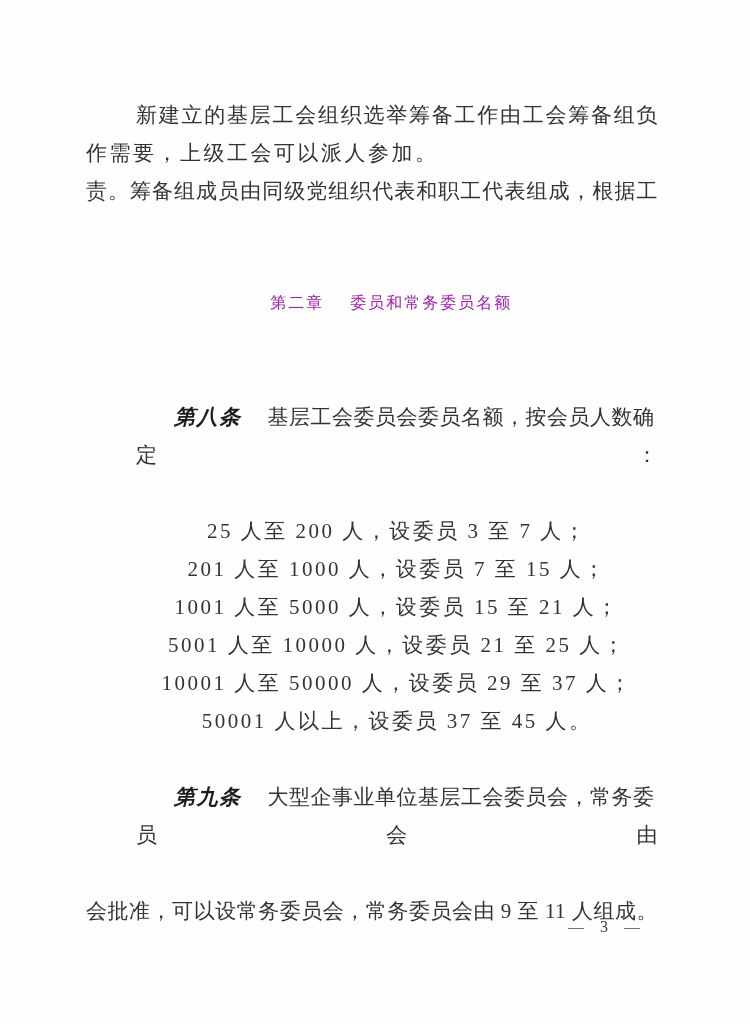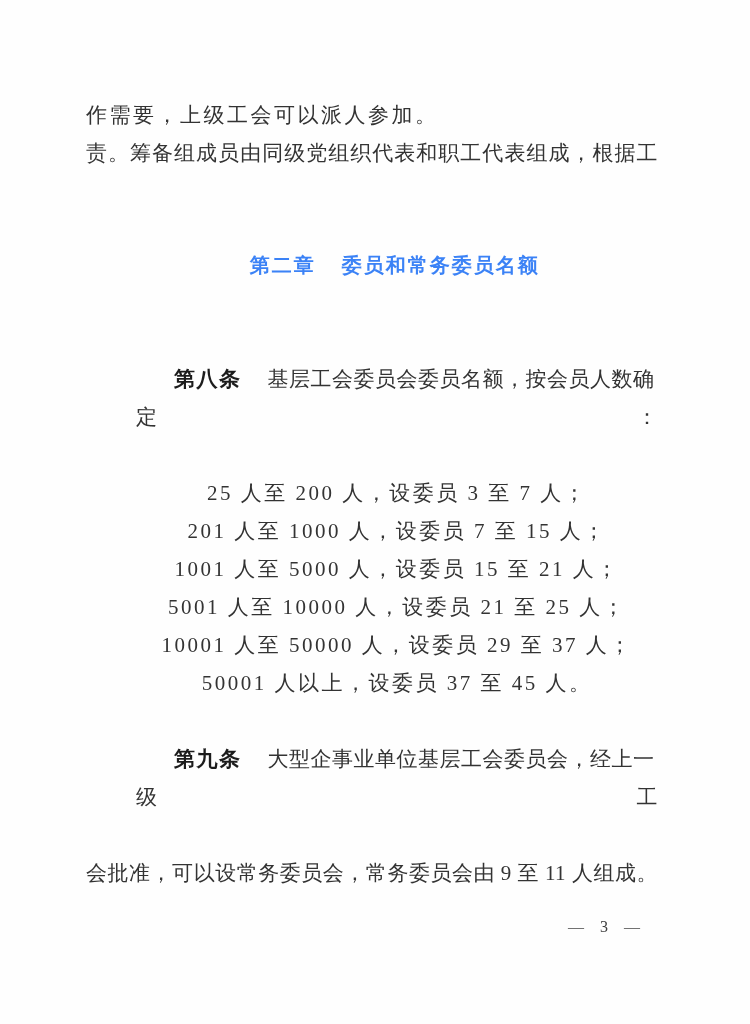--- a/index.html
+++ b/index.html
@@ -39,34 +39,35 @@
     text-align: center;
   }
   .just.indent {
     text-indent: 0;
   }
   .heading {
     margin-top: 36px;
     text-align: center;
     text-align-last: center;
     font-family: "Liberation Sans", "DejaVu Sans", sans-serif;
-    font-weight: 700;
-    font-size: 20px;
+    font-weight: 400;
+    font-size: 16px;
     letter-spacing: 2px;
-    color: #3b82f6;
+    color: #a21caf;
   }
   .heading .ch-num {
     margin-right: 26px;
   }
   .label {
     font-family: "Liberation Sans", "DejaVu Sans", sans-serif;
     font-weight: 700;
     letter-spacing: 1.5px;
     color: #1c1c1c;
     margin-right: 26px;
+    font-style: italic;
   }
   .page-number {
     position: absolute;
     top: 918px;
     right: 110px;
     font-size: 16px;
     color: #4a4a4a;
     letter-spacing: 0;
     display: flex;
     align-items: center;
@@ -78,39 +79,40 @@
     margin: 0 16px;
     color: #3d3d3d;
   }
 </style>
 </head>
 <body>
 
 <div class="sheet">
   <div class="content">
 
+    <div class="line just indent">新建立的基层工会组织选举筹备工作由工会筹备组负</div>
     <div class="line">作需要，上级工会可以派人参加。</div>
     <div class="line just">责。筹备组成员由同级党组织代表和职工代表组成，根据工</div>
 
     <div class="line heading">
       <span class="ch-num">第二章</span><span class="ch-title">委员和常务委员名额</span>
     </div>
 
     <div class="line just indent">
       <span class="label">第八条</span><span>基层工会委员会委员名额，按会员人数确定：</span>
     </div>
     <div class="line indent">25 人至 200 人，设委员 3 至 7 人；</div>
     <div class="line indent">201 人至 1000 人，设委员 7 至 15 人；</div>
     <div class="line indent">1001 人至 5000 人，设委员 15 至 21 人；</div>
     <div class="line indent">5001 人至 10000 人，设委员 21 至 25 人；</div>
     <div class="line indent">10001 人至 50000 人，设委员 29 至 37 人；</div>
     <div class="line indent">50001 人以上，设委员 37 至 45 人。</div>
 
     <div class="line just indent">
-      <span class="label">第九条</span><span>大型企事业单位基层工会委员会，经上一级工</span>
+      <span class="label">第九条</span><span>大型企事业单位基层工会委员会，常务委员会由</span>
     </div>
     <div class="line just">会批准，可以设常务委员会，常务委员会由 9 至 11 人组成。</div>
 
   </div>
 
   <div class="page-number">
     <span class="dash">—</span>
     <span class="num">3</span>
     <span class="dash">—</span>
   </div>

